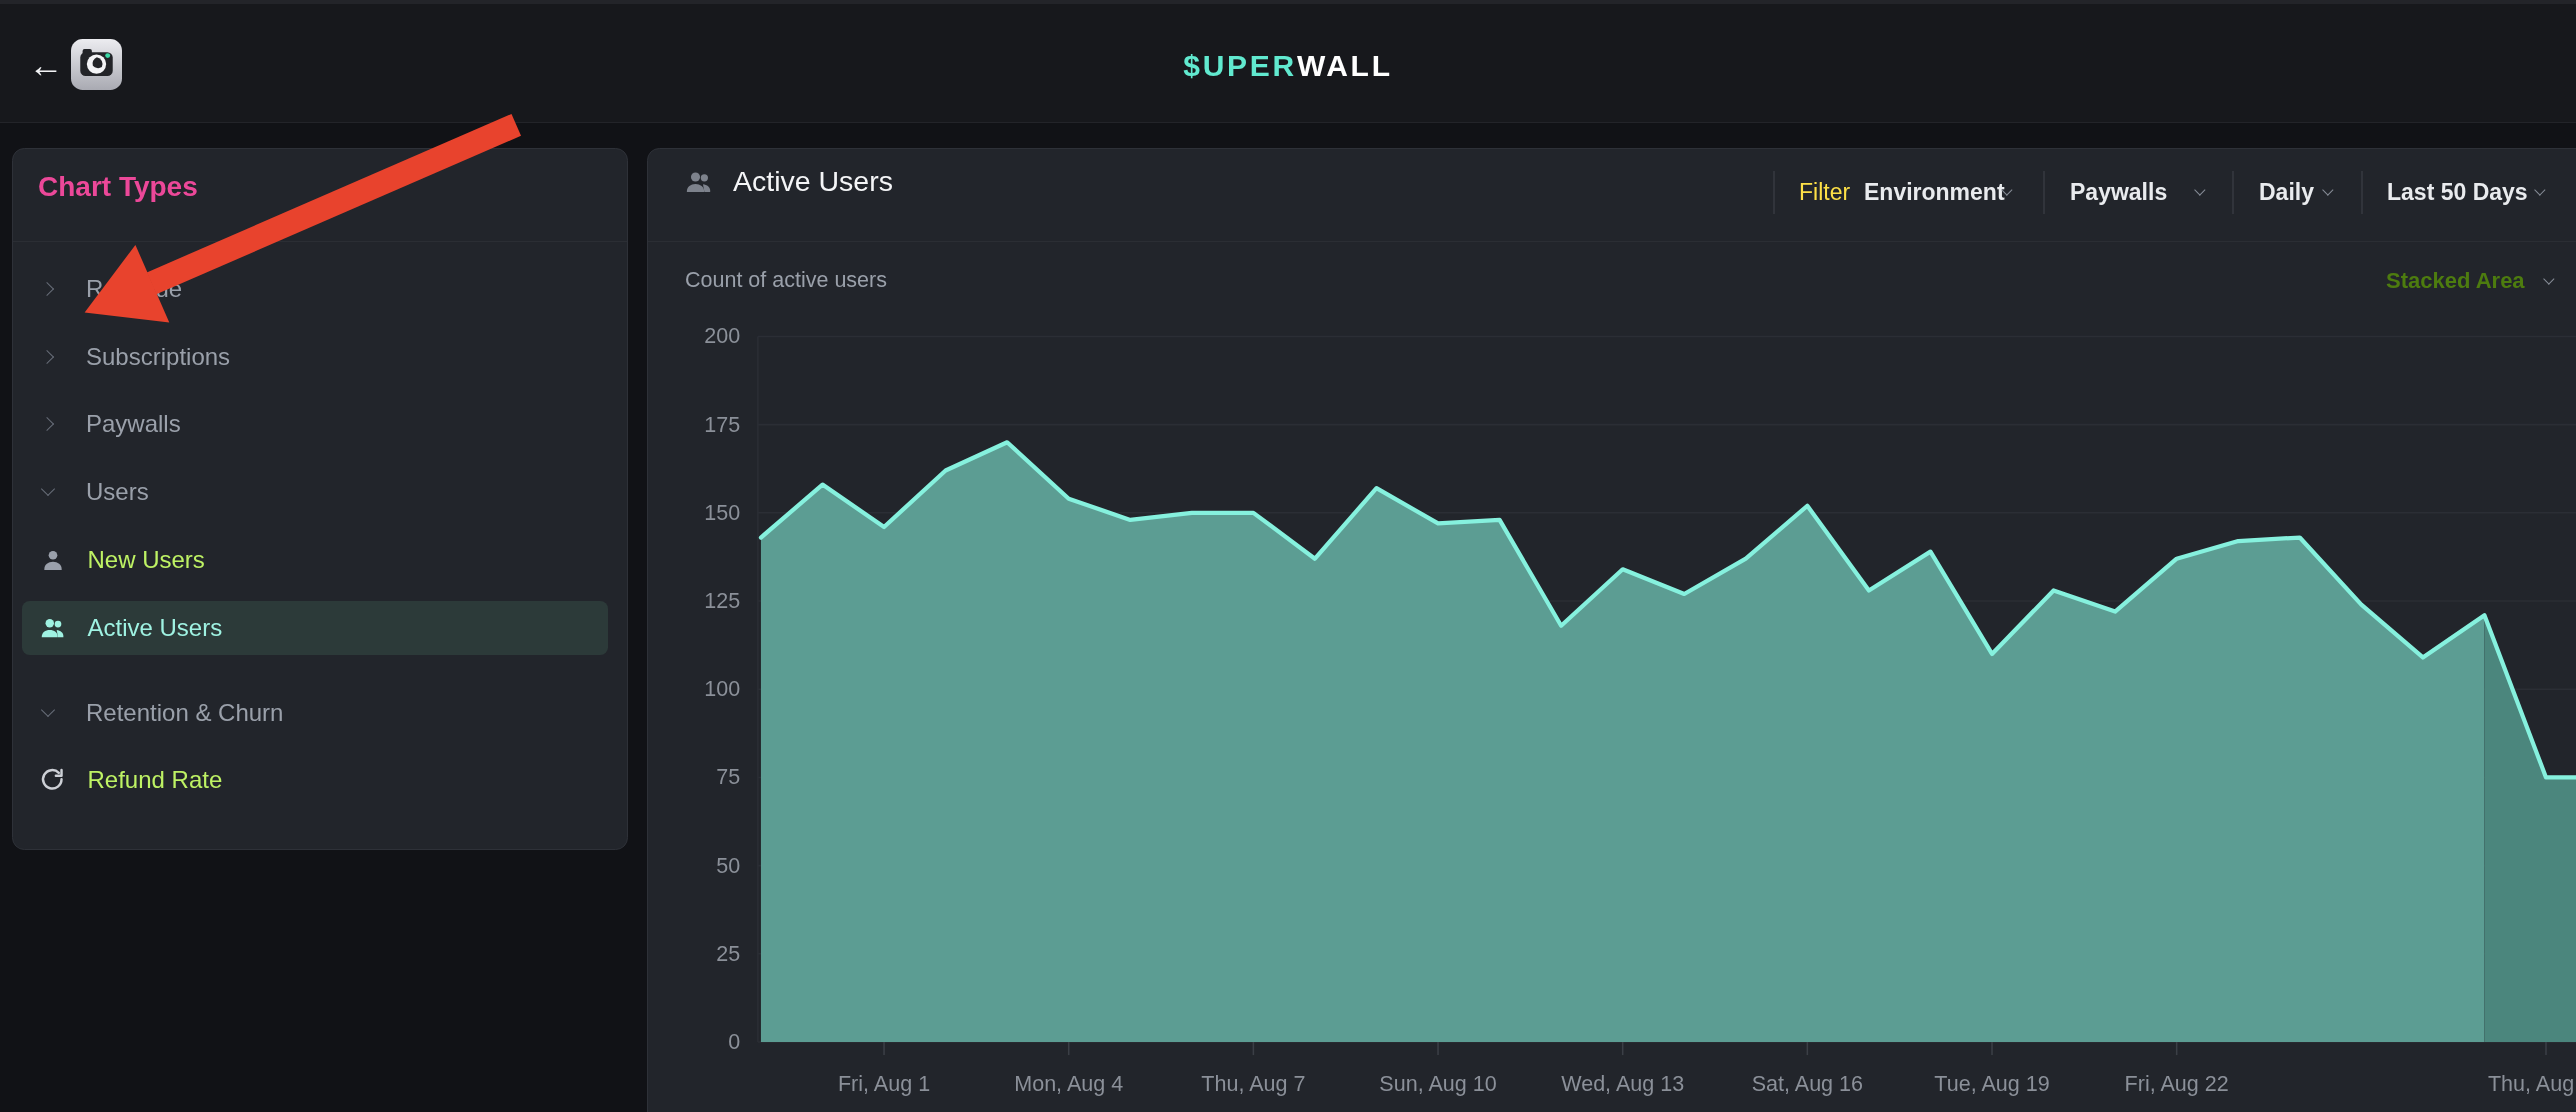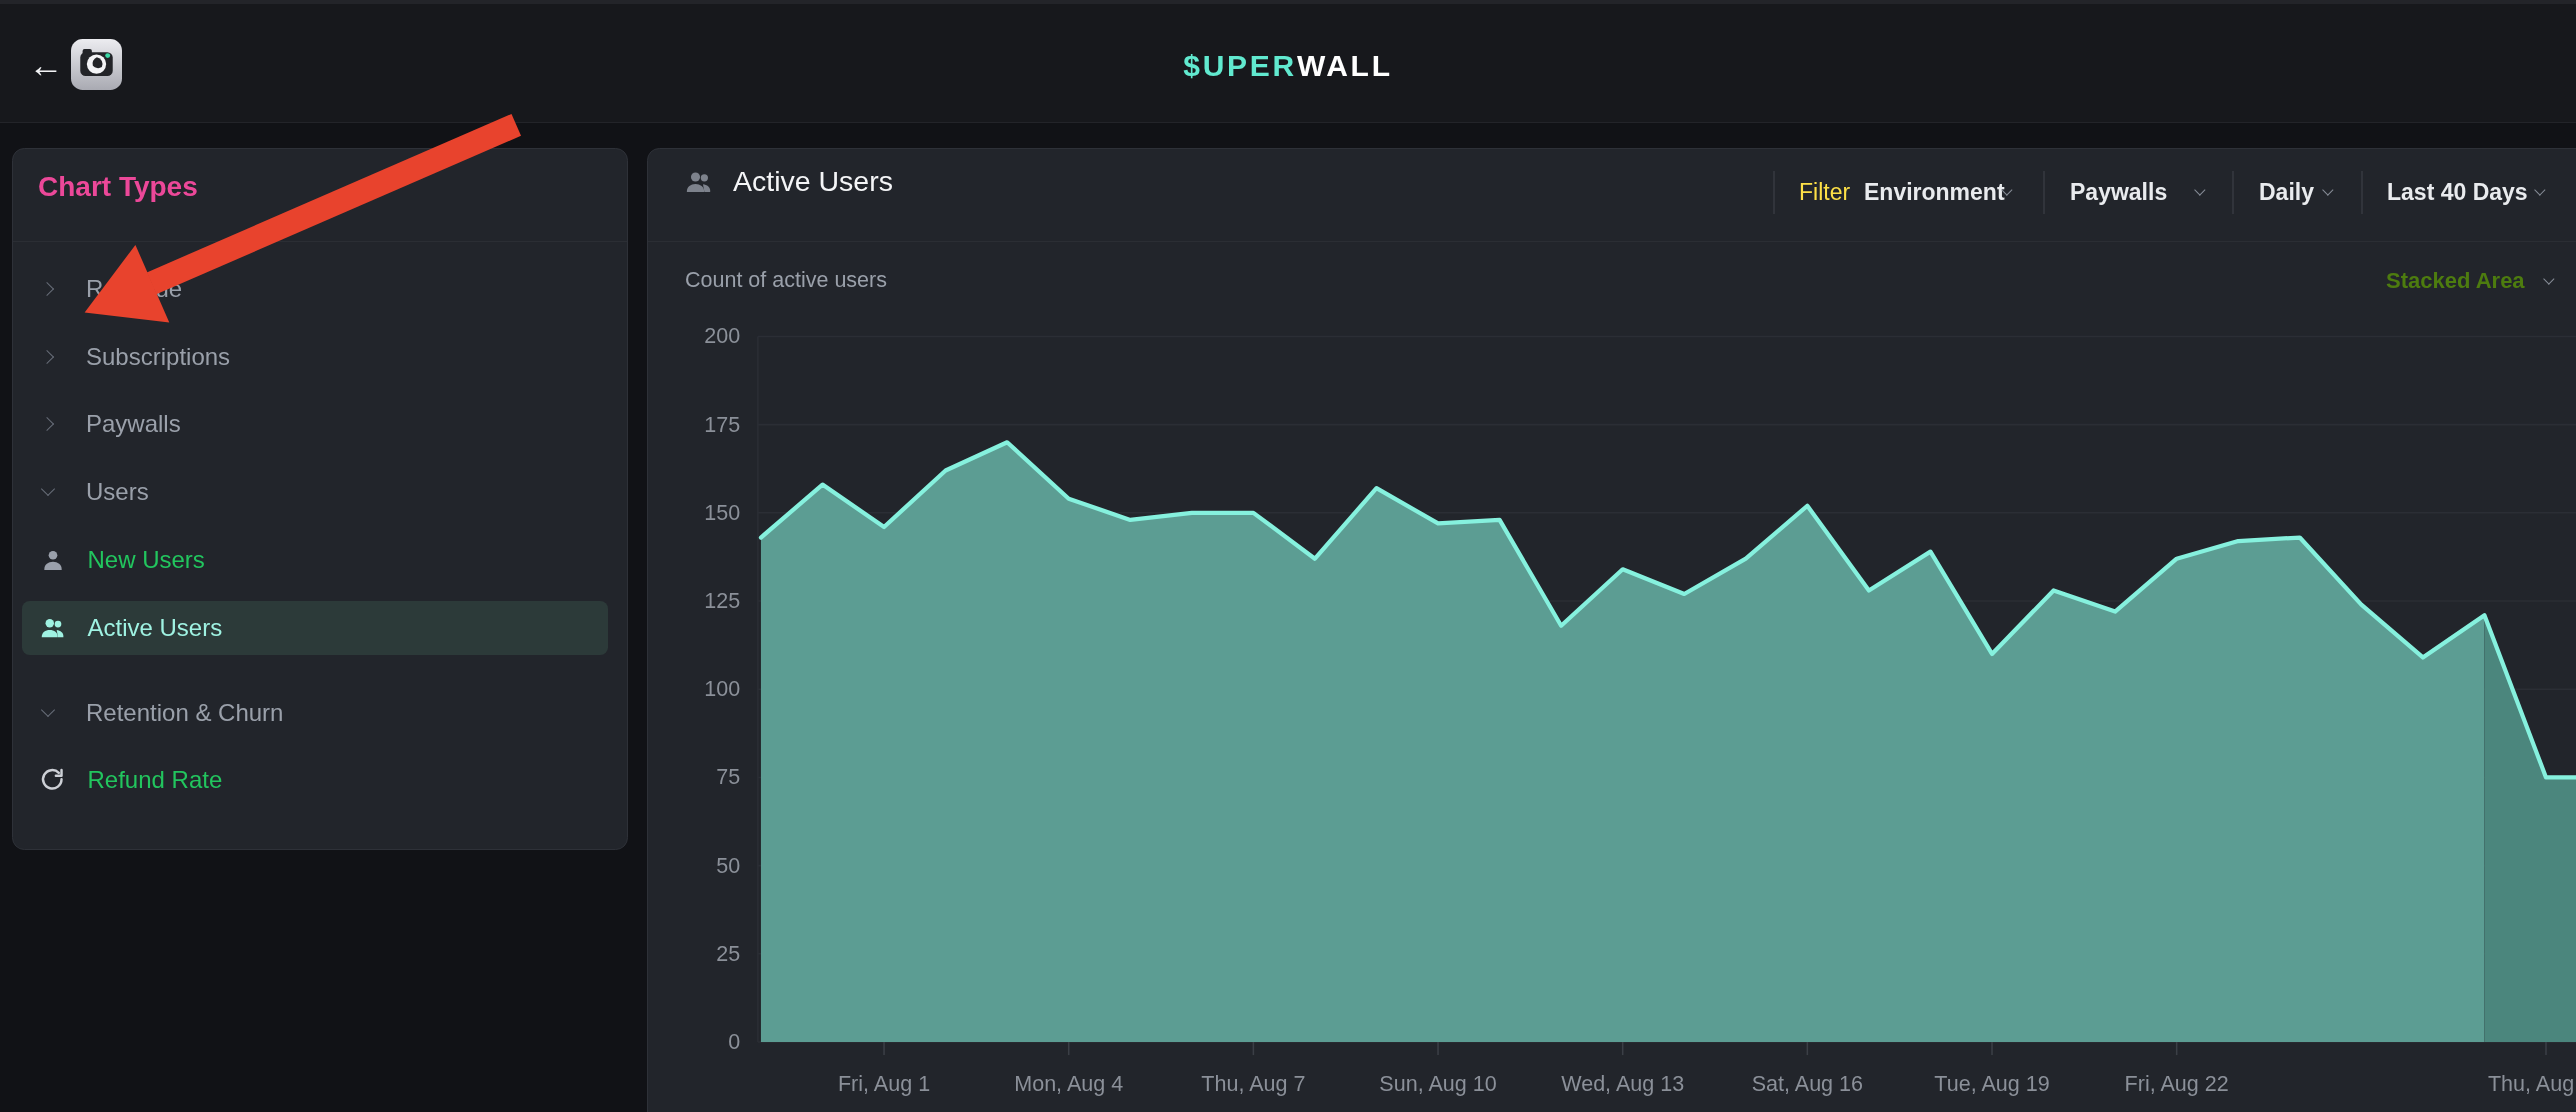--- a/index.html
+++ b/index.html
@@ -45,21 +45,21 @@
     position:absolute; left:21.5px; width:586px; height:54px;
     display:flex; align-items:center; padding-left:18.5px; border-radius:7.7px; cursor:pointer;
   }
   .sb-row .chev-box { width:17px; height:17px; margin-right:29px; position:relative; flex:none; }
   .chev { position:absolute; width:10px; height:10px; border-right:1.9px solid #676d78; border-bottom:1.9px solid #676d78; }
   .chev.right { transform:rotate(-45deg); left:2.3px; top:3.1px; }
   .chev.down  { transform:rotate(45deg);  left:3.1px; top:0.8px; }
   .chev.small { width:7.7px; height:7.7px; border-width:1.7px; border-color:#878d97; }
   .sb-row .label { color:#9aa0aa; font-size:24px; }
   .sb-row .icon { width:26px; height:26px; margin-right:21.5px; flex:none; }
-  .sb-row.child .label { color:#22c55e; font-weight:500; }
+  .sb-row.child .label { color:#bef264; font-weight:500; }
   .sb-row.active { background:#2c3a39; }
   .sb-row.active .label { color:#9ff2e2; }
   
   .main-title-row { position:absolute; left:685px; top:165px; display:flex; align-items:center; }
   .main-title-row .icon { width:28px; height:28px; margin-right:20px; }
   .main-title { color:#f4f5f7; font-size:28.5px; font-weight:500; }
   .vdiv { position:absolute; top:171px; width:1.5px; height:43px; background:#31343b; }
   .ftext { position:absolute; top:171px; height:43px; display:flex; align-items:center; font-size:23px; cursor:pointer; }
   .ftext.dim { color:#fde047; cursor:default; }
   .ftext.val { color:#e9ebee; font-weight:600; }
@@ -190,21 +190,21 @@
 <div class="ftext val" style="left:2070px">Paywalls</div>
 <span class="fchev" style="left:2193px">
     <span class="chev down small"></span>
   </span>
 <div class="vdiv" style="left:2232px"></div>
 <div class="ftext val" style="left:2259px">Daily</div>
 <span class="fchev" style="left:2321px">
     <span class="chev down small"></span>
   </span>
 <div class="vdiv" style="left:2361px"></div>
-<div class="ftext val" style="left:2387px">Last 40 Days</div>
+<div class="ftext val" style="left:2387px">Last 50 Days</div>
 <span class="fchev" style="left:2533px">
     <span class="chev down small"></span>
   </span>
 
 <div class="subtitle">Count of active users</div>
 <div class="style-select">
   <span class="label">Stacked Area</span>
   <span style="position:relative;width:14px;height:14px;display:inline-block">
       <span class="chev down small"></span>
     </span>

